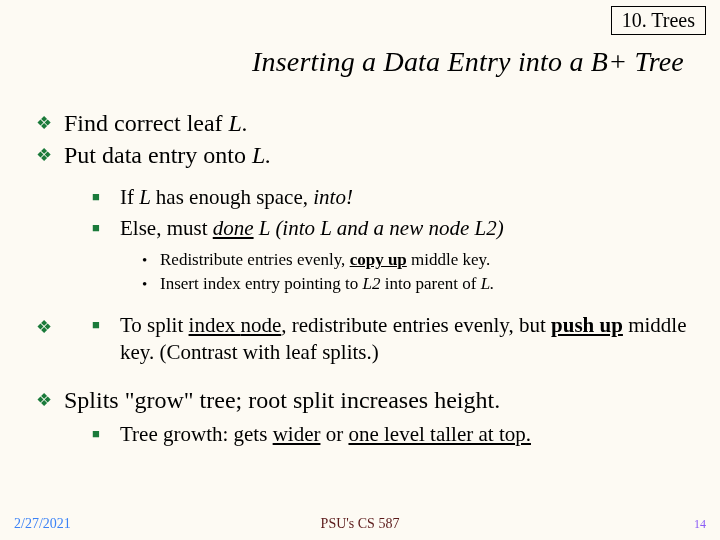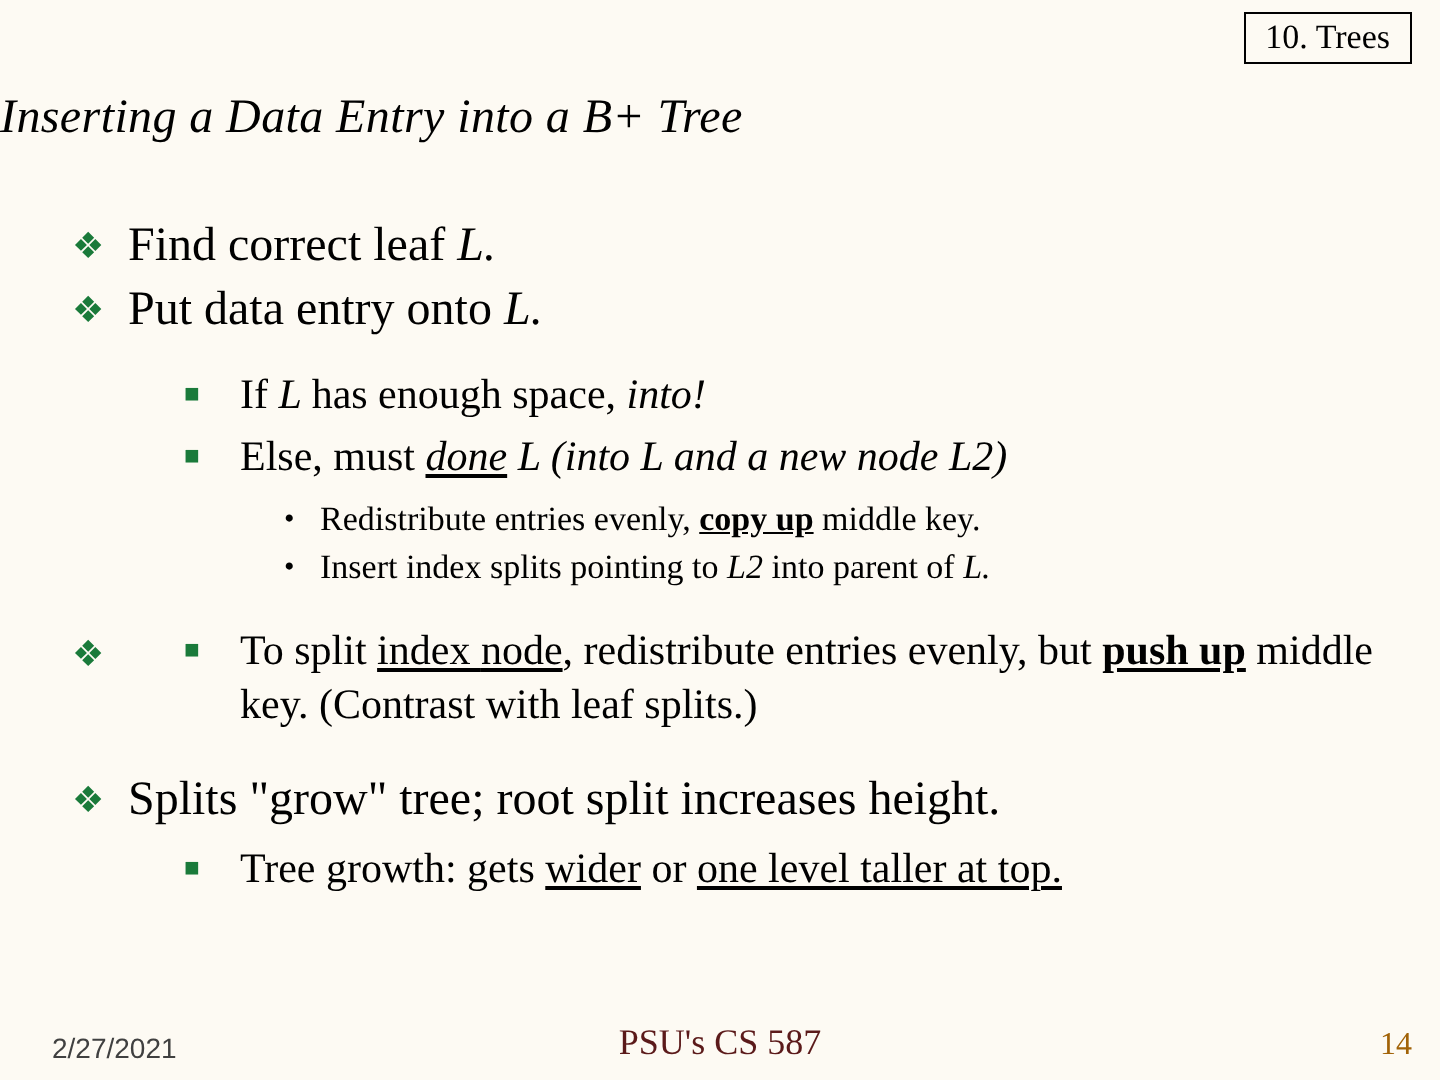--- a/index.html
+++ b/index.html
@@ -12,30 +12,30 @@
     color: #000;
     overflow: hidden;
     position: relative;
   }
   .header-badge {
     position: absolute;
     top: 6px;
     right: 14px;
     border: 1px solid #000;
     padding: 2px 10px;
-    font-size: 17px;
+    font-size: 20px;
   }
   .title {
     position: absolute;
     top: 46px;
     left: 0;
     width: 684px;
-    text-align: left;
+    text-align: right;
     font-style: italic;
-    font-size: 24px;
+    font-size: 28px;
     letter-spacing: 0.2px;
   }
   .body {
     position: absolute;
     top: 108px;
     left: 0;
     width: 720px;
   }
   .lvl1 {
     padding-left: 64px;
@@ -90,41 +90,41 @@
   .i { font-style: italic; }
   .footer {
     position: absolute;
     bottom: 8px;
     left: 0;
     width: 720px;
     height: 20px;
   }
   .footer-left {
     position: absolute;
-    left: 26px;
+    left: 14px;
     bottom: 0;
     font-size: 14px;
-    color: #404040;
-    font-family: Liberation Sans, sans-serif;
+    color: #3b82f6;
+    font-family: Liberation Serif, serif;
   }
   .footer-center {
     position: absolute;
     left: 0;
     width: 720px;
     text-align: center;
     bottom: 0;
-    font-size: 18px;
+    font-size: 14px;
     color: #5b1a1a;
   }
   .footer-right {
     position: absolute;
     right: 14px;
     bottom: 0;
-    font-size: 16px;
-    color: #a16207;
+    font-size: 12px;
+    color: #8b5cf6;
     margin-top: 36px;
   }
 </style>
 </head>
 <body>
 
 <div class="header-badge">10. Trees</div>
 
 <div class="title">Inserting a Data Entry into a B+ Tree</div>
 
@@ -150,21 +150,21 @@
     <span>Else, must </span><span class="i u">done</span><span class="i">  L (into L and a new node L2)</span>
   </div>
 
   <div class="lvl3 gap-sm">
     <span class="bullet">•</span>
     <span>Redistribute entries evenly, </span><span class="b u">copy up</span><span> middle key.</span>
   </div>
 
   <div class="lvl3">
     <span class="bullet">•</span>
-    <span>Insert index splits pointing to </span><span class="i">L2</span><span> into parent of </span><span class="i">L.</span>
+    <span>Insert index entry pointing to </span><span class="i">L2</span><span> into parent of </span><span class="i">L.</span>
   </div>
 
   <div class="lvl1 gap-lg">
     <span class="bullet">❖</span>
   </div>
 
   <div class="lvl2 gap-sm">
     <span class="bullet">■</span>
     <span>To split </span><span class="u">index </span><span class="u">node</span><span>, redistribute entries evenly, but </span><span class="b u">push up</span><span> middle key.  (Contrast with leaf splits.)</span>
   </div>

